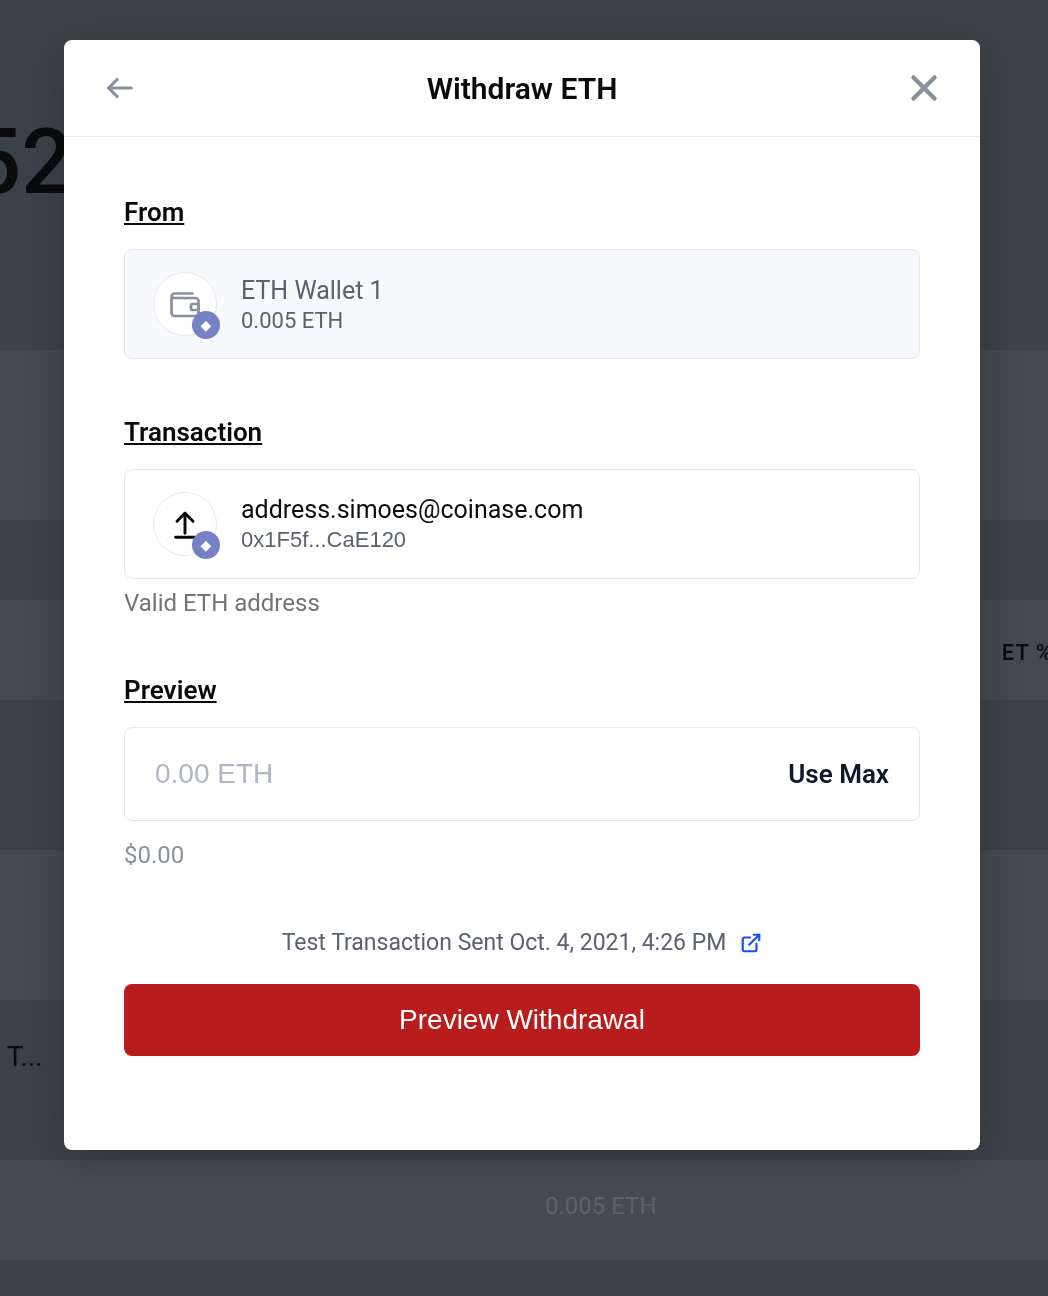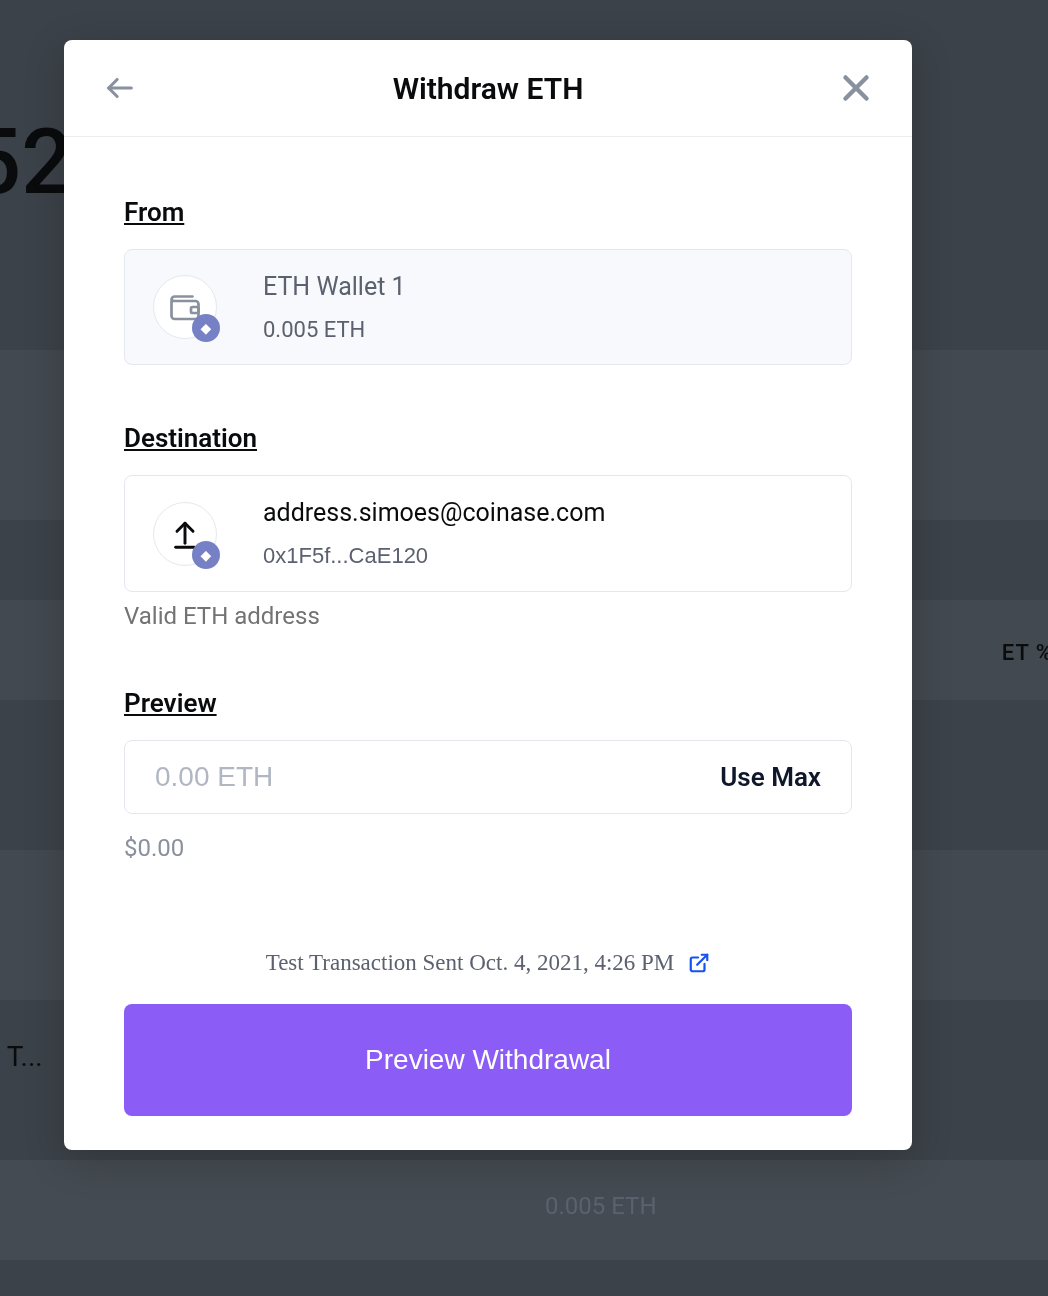--- a/index.html
+++ b/index.html
@@ -75,21 +75,21 @@
       left: 0;
       right: 0;
       top: 1160px;
       height: 100px;
       background: rgba(255,255,255,0.05);
     }
     .modal {
       position: absolute;
       left: 64px;
       top: 40px;
-      width: 848px;
+      width: 916px;
       height: 1110px;
       background: #ffffff;
       border-radius: 8px;
       box-shadow: 0 10px 40px rgba(0,0,0,0.2);
       overflow: hidden;
     }
     .modal-header {
       display: flex;
       align-items: center;
       justify-content: space-between;
@@ -171,22 +171,21 @@
       justify-content: center;
     }
     .eth-badge-inner {
       color: #ffffff;
       font-size: 14px;
       line-height: 1;
     }
     .card-text {
       display: flex;
       flex-direction: column;
-      gap: 16px;
-      margin-left: 22px;
+      gap: 3px;
     }
     .card-title {
       font-size: 25px;
       color: #5b616e;
       font-weight: 400;
     }
     .card-title.dark {
       color: #0a0b0d;
     }
     .card-sub {
@@ -201,21 +200,21 @@
       margin-top: 10px;
       font-size: 24px;
       color: #737373;
     }
     .section-spacer {
       height: 58px;
     }
     .amount-input-wrap {
       border: 1px solid #e4e8ee;
       border-radius: 8px;
-      padding: 20px 30px;
+      padding: 30px 30px;
       display: flex;
       align-items: center;
       justify-content: space-between;
     }
     .amount-input {
       border: none;
       outline: none;
       font-size: 28px;
       color: #0a0b0d;
       flex: 1;
@@ -232,36 +231,35 @@
     }
     .amount-usd {
       font-size: 24px;
       color: #8a919e;
       margin-top: 20px;
     }
     .test-tx {
       display: flex;
       justify-content: center;
       gap: 14px;
-      margin-top: 88px;
+      margin-top: 60px;
       font-size: 23px;
       color: #5b616e;
-      font-family: Liberation Serif, serif;
     }
     .external-link-icon {
       color: #1652f0;
       cursor: pointer;
       display: flex;
       align-items: center;
     }
     .preview-btn {
       margin-top: 28px;
       width: 100%;
-      padding: 40px;
-      background: #8b5cf6;
+      padding: 20px;
+      background: #b91c1c;
       color: #ffffff;
       font-size: 28px;
       font-weight: 500;
       border: none;
       border-radius: 8px;
       cursor: pointer;
       text-align: center;
     }
   </style>
 </head>
@@ -308,21 +306,21 @@
         </div>
       </div>
       <div class="card-text">
         <div class="card-title">ETH Wallet 1</div>
         <div class="card-sub regular">0.005 ETH</div>
       </div>
     </div>
 
     <div class="section-spacer"></div>
 
-    <div class="section-label">Destination</div>
+    <div class="section-label">Transaction</div>
     <div class="card dest-card">
       <div class="icon-circle">
         <svg width="32" height="32" viewBox="0 0 24 24" fill="none" stroke="#0a0b0d" stroke-width="2.2" stroke-linecap="round" stroke-linejoin="round">
           <line x1="12" y1="19" x2="12" y2="4"></line>
           <polyline points="6 10 12 4 18 10"></polyline>
           <line x1="5" y1="22" x2="19" y2="22"></line>
         </svg>
         <div class="eth-badge">
           <span class="eth-badge-inner">◆</span>
         </div>

